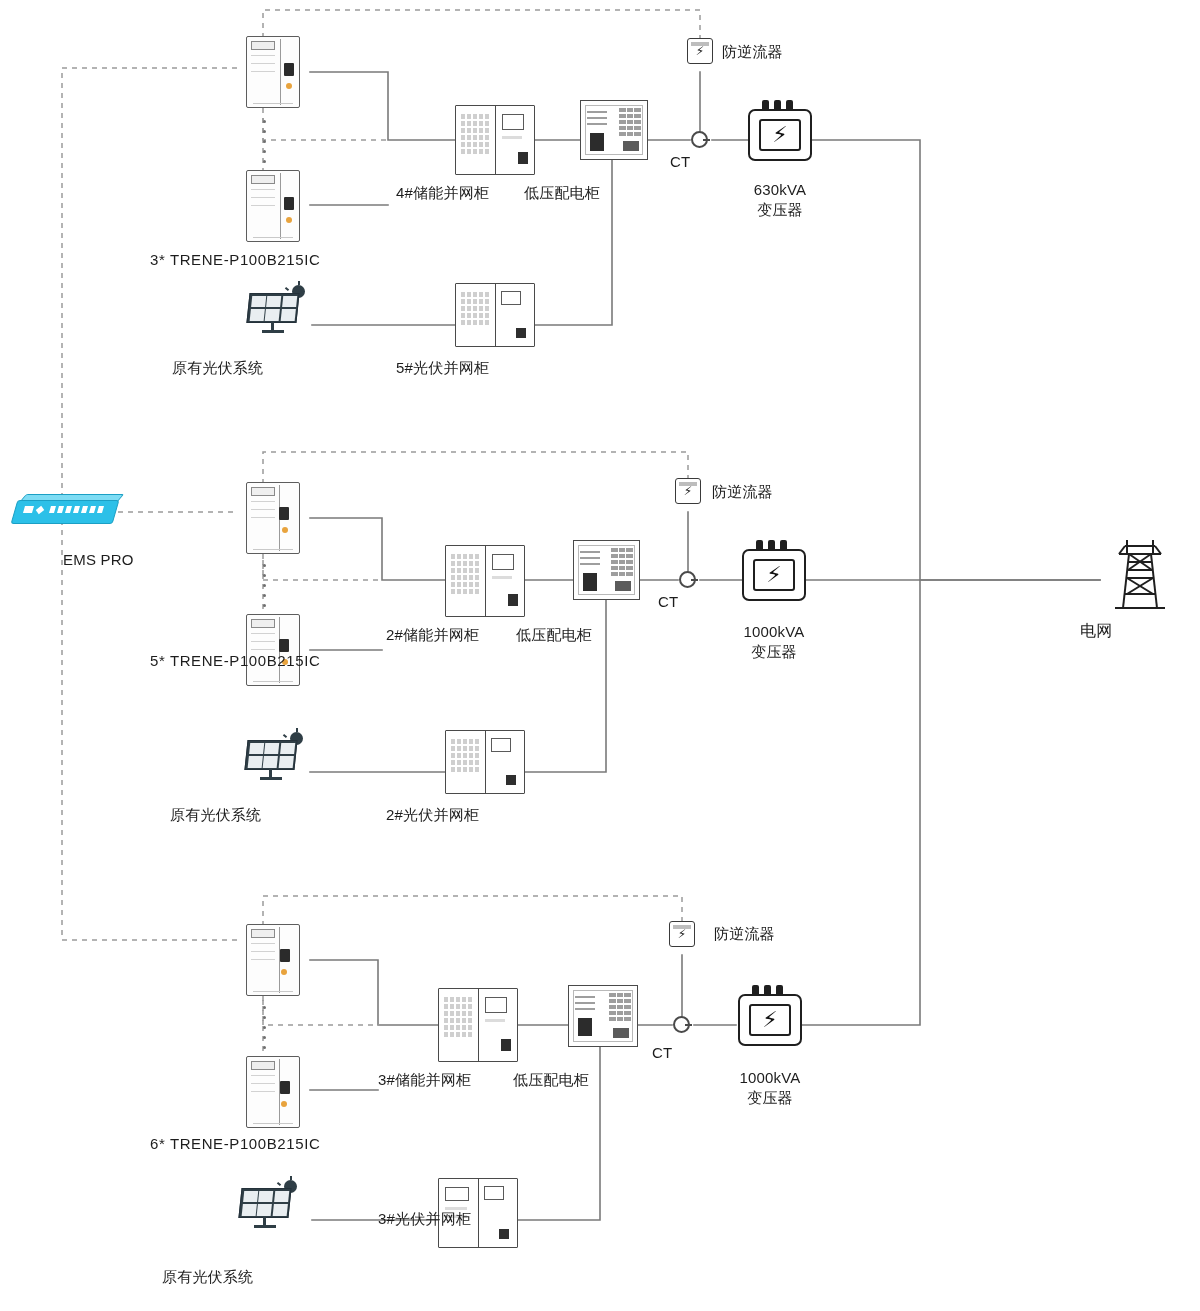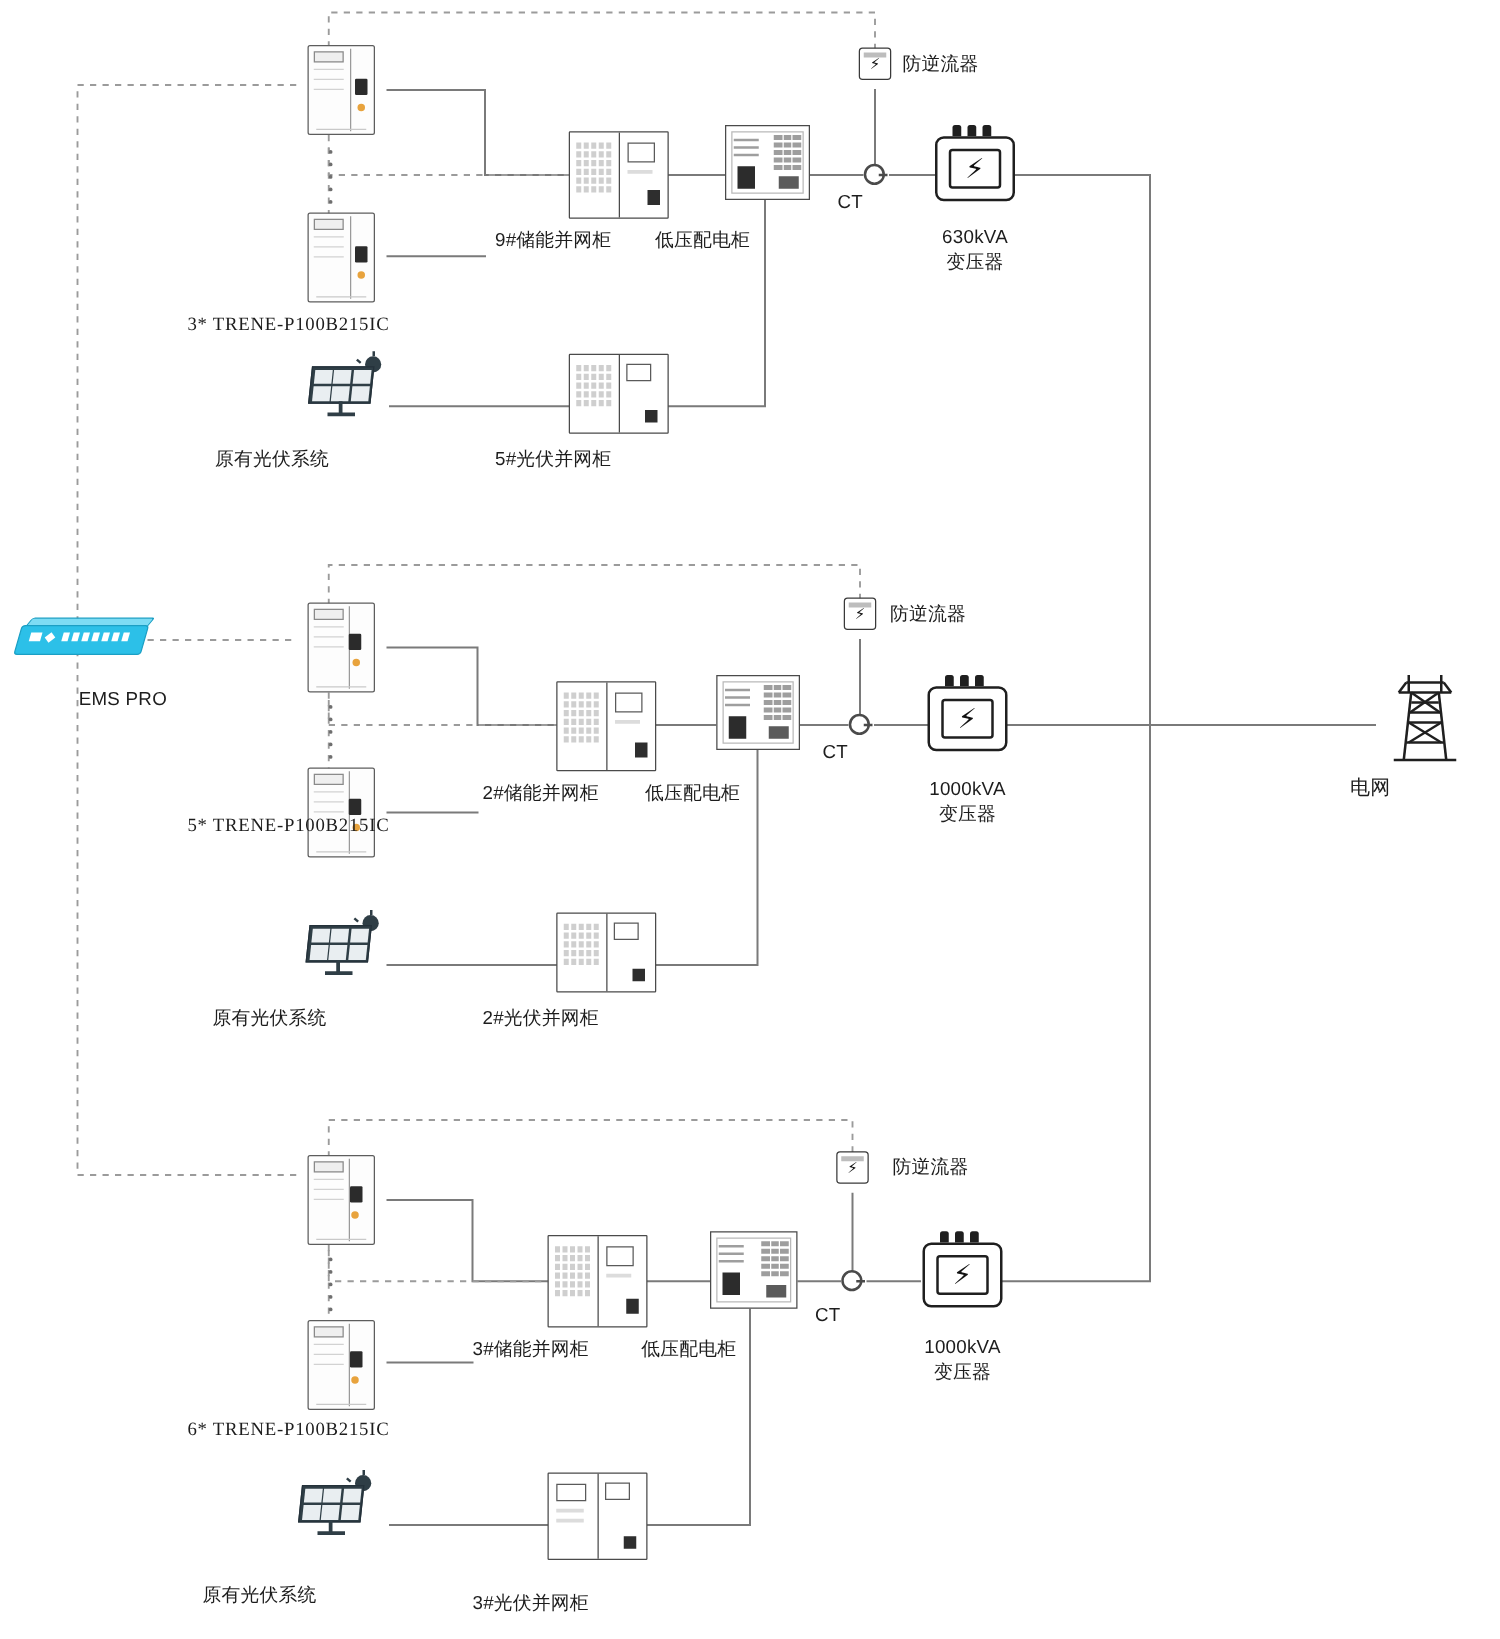--- a/index.html
+++ b/index.html
@@ -35,21 +35,20 @@
   }
   .lbl.c {
     text-align: left;
     transform: translateX(-50%);
   }
   .lbl.l {
     text-align: left;
   }
   .lbl.mono {
     letter-spacing: 0.6px;
-    font-family: Liberation Serif, serif;
   }
 
   
   .batt {
     position: absolute;
     width: 54px;
     height: 72px;
     box-sizing: border-box;
     border: 1.4px solid #5d5d5d;
     background: #fdfdfd;
@@ -594,21 +593,21 @@
           <i></i>
           <i></i>
       </div>
     </div>
     <div class="door">
       <div class="smallbox" style="left:6px; top:8px; width:20px; height:14px;"></div>
       <div class="lite" style="left:6px; top:30px; width:20px; height:3px;"></div>
       <div class="dark" style="left:22px; bottom:10px; width:10px; height:12px;"></div>
     </div>
   </div>
-  <div class="lbl c" style="left:496px; top:183px; width:200px;">9#储能并网柜</div>
+  <div class="lbl c" style="left:496px; top:183px; width:200px;">4#储能并网柜</div>
 
   <div class="dist" style="left:580px; top:100px; width:68px; height:60px;">
     <div class="inner"></div>
     <div class="rowset">
       <i></i>
         <i></i>
         <i></i>
         <i></i>
         <i></i>
         <i></i>
@@ -1017,15 +1016,15 @@
     <div class="door">
       <div class="smallbox" style="left:6px; top:8px; width:22px; height:12px;"></div>
       <div class="lite" style="left:6px; top:28px; width:22px; height:3px;"></div>
       <div class="lite" style="left:6px; top:36px; width:22px; height:3px;"></div>
     </div>
     <div class="door">
       <div class="smallbox" style="left:5px; top:7px; width:18px; height:12px;"></div>
       <div class="dark" style="left:20px; bottom:8px; width:10px; height:10px;"></div>
     </div>
   </div>
-  <div class="lbl c" style="left:478px; top:1273px; width:200px;">3#光伏并网柜</div>
+  <div class="lbl c" style="left:478px; top:1209px; width:200px;">3#光伏并网柜</div>
 
 </div>
 
 </body></html>

